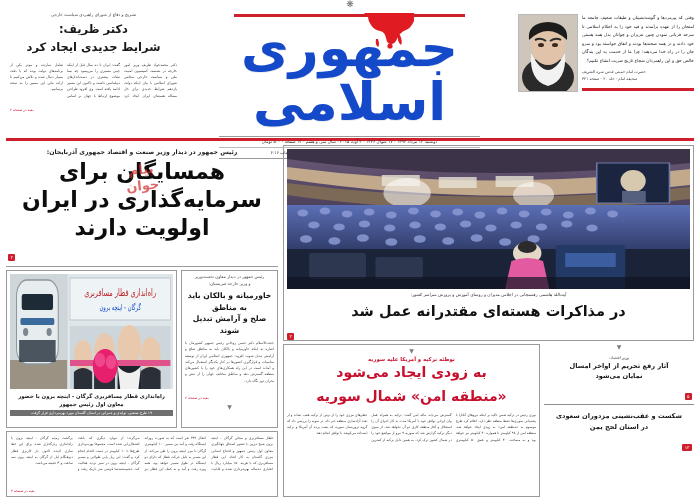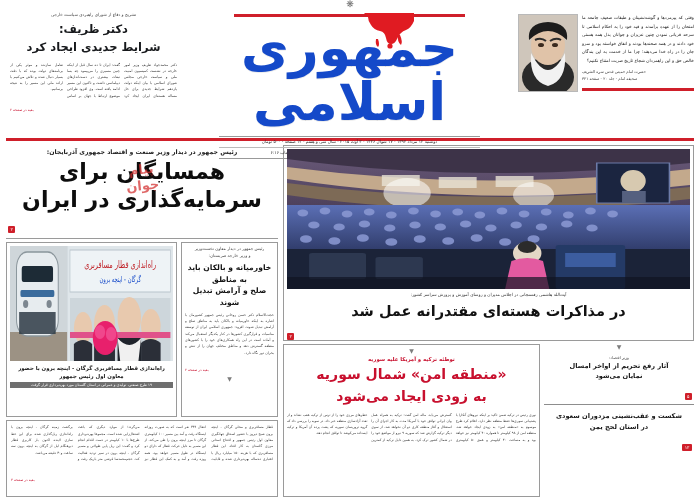--- a/index.html
+++ b/index.html
@@ -149,20 +149,21 @@
     <div class="col-right">
 
       <div class="lead">
         <div class="lead-kicker">رئیس جمهور در دیدار وزیر صنعت و اقتصاد جمهوری آذربایجان:</div>
         <div class="lead-title">
           <div class="watermark">
             <span>پیام</span><br>
             <span>جوان</span>
           </div>
           <div>همسایگان برای سرمایه‌گذاری در ایران</div>
+          <div>اولویت دارند</div>
         </div>
         <div class="lead-pg"><span class="pg">۲</span></div>
       </div>
 
       <div class="boxrow" style="height:175px;">
 
         <div class="cell" style="flex:1;">
           <div class="photo" style="height:115px;">
             <svg viewBox="0 0 250 115" width="100%" height="115" preserveAspectRatio="none">
               <rect width="250" height="115" fill="#b9c4cc"></rect>
@@ -297,22 +298,22 @@
           <div class="hl-big">در مذاکرات هسته‌ای مقتدرانه عمل شد</div>
           <div style="text-align:left;"><span class="pg">۲</span></div>
         </div>
       </div>
 
       <div class="boxrow" style="flex:1;">
 
         <div class="cell" style="flex:1;">
           <div class="divider-mark">▼</div>
           <div class="syria-kicker">توطئه ترکیه و آمریکا علیه سوریه</div>
+          <div class="syria-title" style="padding-top:0">به زودی ایجاد می‌شود</div>
           <div class="syria-title">«منطقه امن» شمال سوریه</div>
-          <div class="syria-title" style="padding-top:0">به زودی ایجاد می‌شود</div>
           <div class="cols3" style="height:62px;overflow:hidden;margin-top:3px;">نوری رئیس در ترکیه ضمن تاکید بر اینکه نیروهای آنکارا با پشتیبانی سوری‌ها حفظ منطقه نظر دارد، اعلام کرد طرح موسوم به «منطقه امن» به زودی ایجاد خواهد شد. منطقه امن از ۹۸ کیلومتر تا همواره ۴۰ کیلومتر نیز خواهد بود و به مساحت ۴۰ کیلومتر و عمق ۵۰ کیلومتری گسترش می‌یابد. ماله امن گفت: ترکیه به همراه عمل وان ایرانی توافق خود با آمریکا مدت به کار اجرای آن را استقلال و آغاز منطقه کاری دو آن نخواهد شد. از سوی دیگر ترکیه گزارش شد که سوریه ۹ نیرو از مواضع خود را در شمال کشور ترک کرد. به همین دلیل ترکیه از کمترین خطرهای مرزی خود را از ترس از ترکیه عقب نشاند و از تعدد آزادسازی منطقه خبر داد. در سویه را بررسی داد که گروه تروریسان سوریه که پشت پرده آن آمریکا و ترکیه ایستاده می‌کوشد تا توافق انجام دهد.</div>
         </div>
 
         <div style="width:150px;display:flex;flex-direction:column;gap:2px;">
           <div class="divider-mark">▼</div>
 
           <div class="news-item">
             <div class="news-kicker">وزیر اقتصاد:</div>
             <div class="news-title">آثار رفع تحریم از اواخر امسال</div>
             <div class="news-title" style="margin-top:0">نمایان می‌شود</div>

